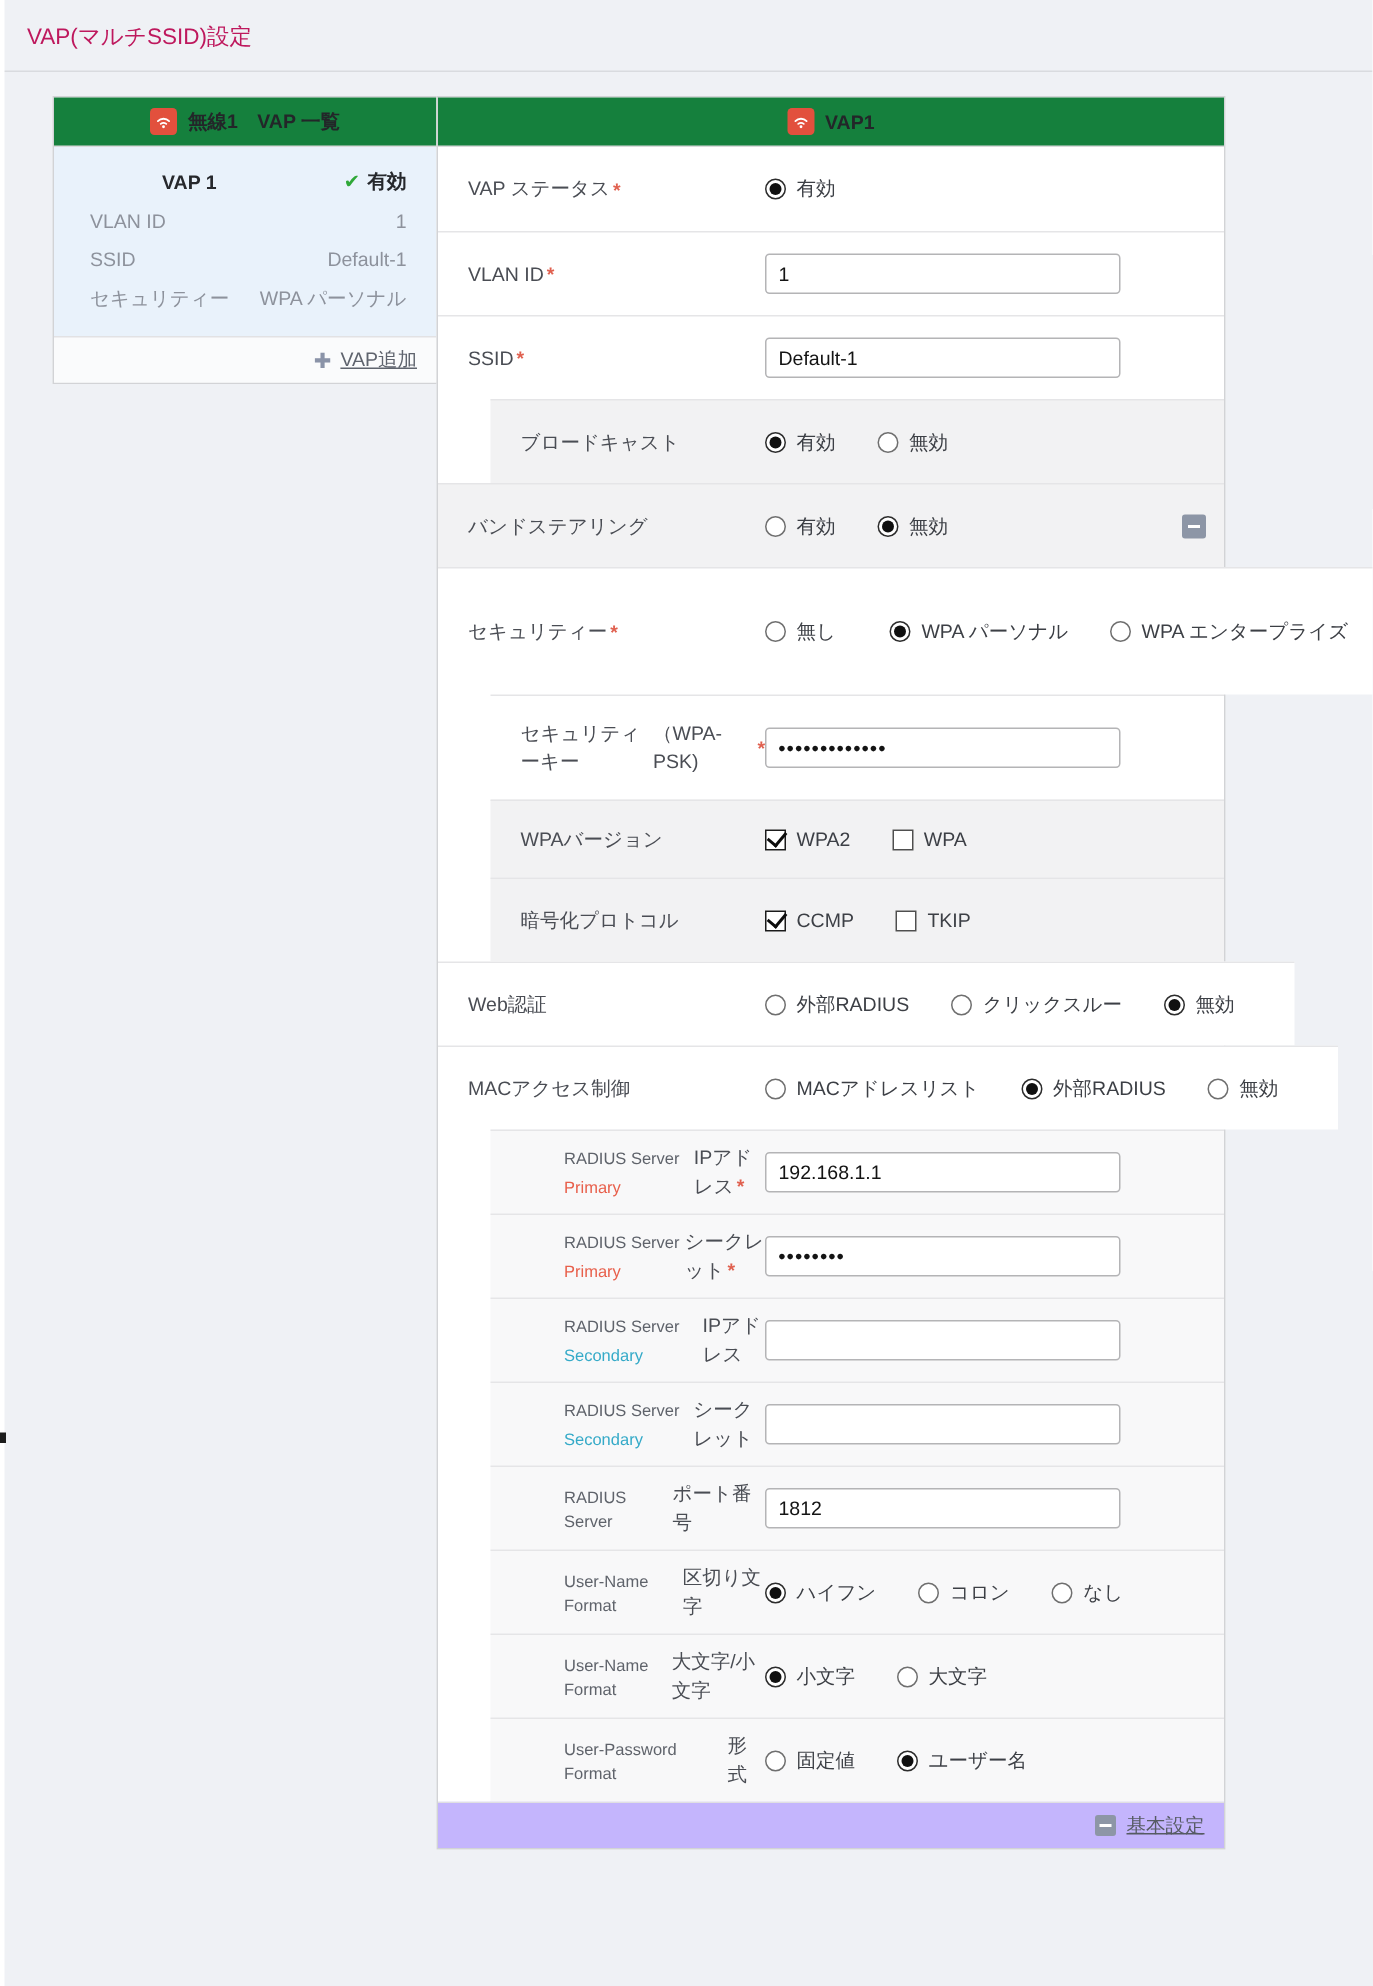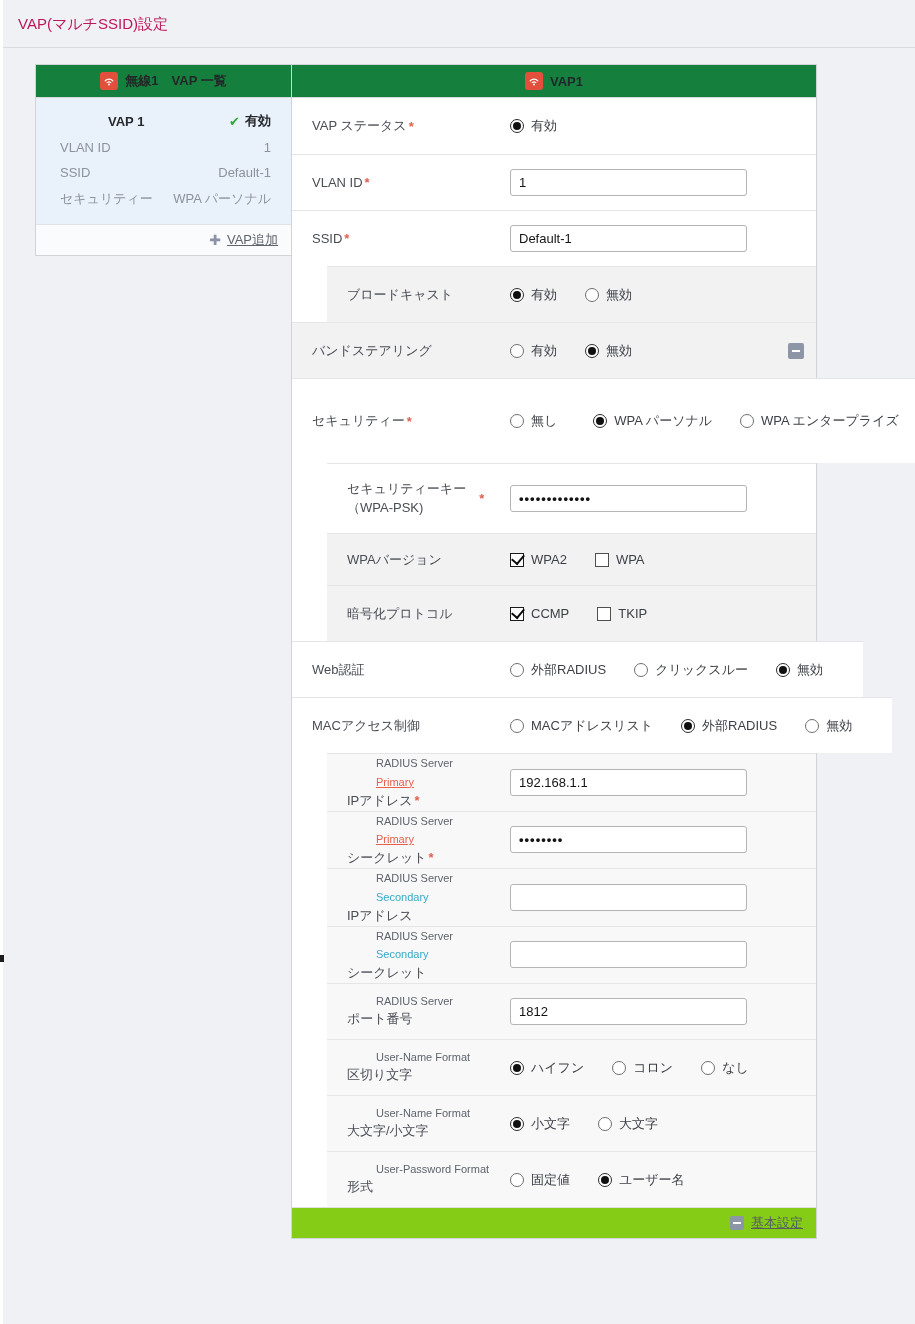--- a/index.html
+++ b/index.html
@@ -44,23 +44,23 @@
   .r.first .body{border-top:none;}
   .bg-g1 .body{background:#f2f2f3;}
   .bg-g2 .body{background:#f8f8f9;}
   .h85 .body{min-height:85px;}
   .h70 .body{min-height:70px;}
   .h52 .body{min-height:52px;}
 
   .lbl{width:198px;padding-left:20px;flex:none;font-size:13px;color:#4a4d54;
     display:flex;align-items:center;box-sizing:content-box;}
   .r.sub .lbl{width:163px;}
-  .lines{display:flex;flex-direction:column;line-height:1.45;}
+  .lines{display:flex;line-height:1.45;align-items:flex-end;}
   .lbl-en{font-size:11px;color:#5f636b;padding-left:29px;}
-  .tag-primary{color:#e8604c;text-decoration:underline;}
+  .tag-primary{color:#e8604c;}
   .tag-secondary{color:#35aac8;}
   .req{color:#e0604f;margin-left:2px;font-size:13px;font-weight:bold;}
   .req.float{margin-left:13px;}
 
   .ctl{display:flex;align-items:center;flex:1;}
   .ctl-col{display:flex;flex-direction:row;flex:1;}
   .opt-line{display:flex;align-items:center;}
   .opt{display:flex;align-items:center;margin-right:28px;cursor:pointer;}
   .opt.gap-lg{margin-right:36px;}
   .radio{width:14px;height:14px;border:1px solid #6f6f6f;border-radius:50%;background:#fff;
@@ -77,21 +77,21 @@
 
   input.txt{width:237px;height:27px;border:1px solid #b4b4b6;border-radius:3px;padding:0 8px;
     font-size:13px;color:#141414;box-sizing:border-box;background:#fff;font-family:inherit;}
   input.pw{font-size:13px;letter-spacing:1px;font-weight:bold;}
   .unit{margin-left:8px;font-size:13px;color:#3c3f45;}
 
   .minus-btn{width:16px;height:16px;background:#8d96a6;border-radius:2px;position:relative;
     flex:none;margin-left:auto;cursor:pointer;}
   .minus-btn::after{content:"";position:absolute;left:4px;top:7px;width:8px;height:2px;background:#fff;}
 
-  .rp-footer{border-top:1px solid #e0e0e2;background:#84cc16;min-height:30px;display:flex;
+  .rp-footer{border-top:1px solid #e0e0e2;background:#c4b5fd;min-height:30px;display:flex;
     align-items:center;justify-content:flex-end;gap:7px;padding-right:13px;}
   .minus-sm{width:14px;height:14px;background:#8d96a6;border-radius:2px;position:relative;flex:none;cursor:pointer;}
   .minus-sm::after{content:"";position:absolute;left:3px;top:6px;width:8px;height:2px;background:#fff;}
   .rp-footer a{color:#565b63;font-size:13px;text-decoration:underline;cursor:pointer;}
 </style>
 </head>
 <body>
 
 <div class="left-white-strip"></div>
 <div class="edge-tick"></div>

